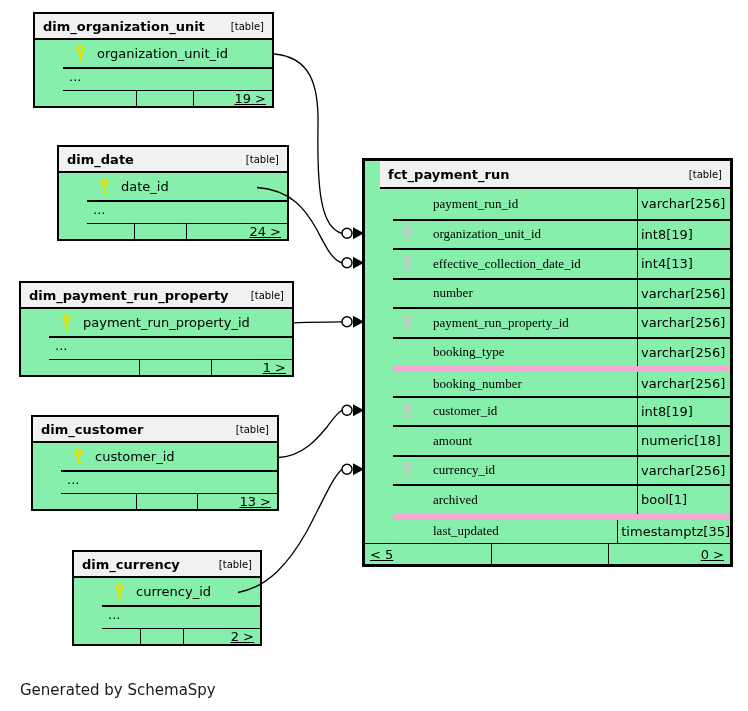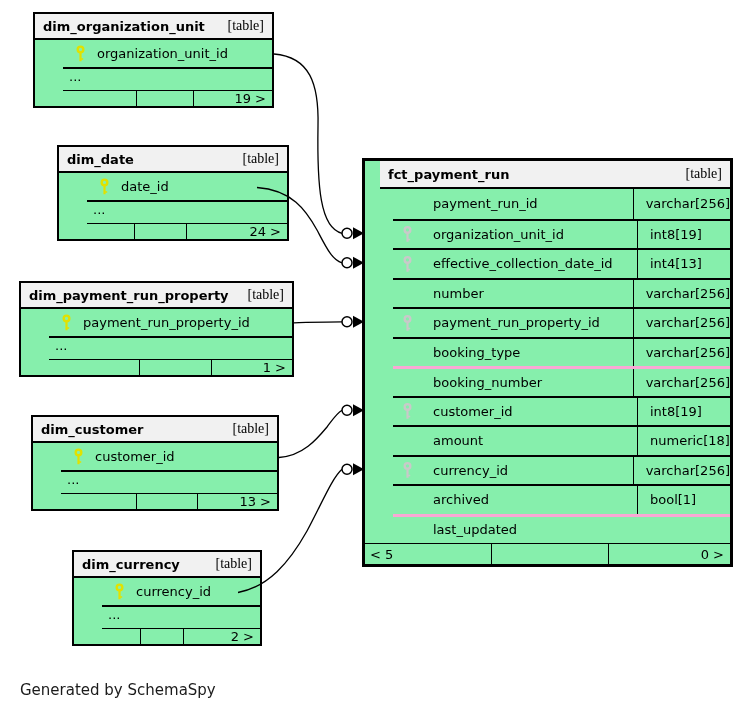--- a/index.html
+++ b/index.html
@@ -14,39 +14,39 @@
   }
   .node.fct{border-width:3px;}
   .thead{
     background:#f1f1f1;border-bottom:2px solid #000;
     display:flex;justify-content:space-between;align-items:center;
     padding:0 8px;box-sizing:border-box;
   }
   .dim .thead{height:26px;}
   .fct .thead{height:28px;margin-left:15px;}
   .tname{font-weight:bold;font-size:13px;white-space:nowrap;}
-  .tbadge{font-size:14px;white-space:nowrap;font-family:Liberation Serif, serif;}
+  .tbadge{font-size:10px;white-space:nowrap;}
   .row{display:flex;align-items:center;box-sizing:border-box;position:relative;margin-left:28px;}
   .colname,.coltype{font-size:13px;white-space:nowrap;}
   
   .dim .pkrow{height:29px;border-bottom:2px solid #000;}
   .dim .pkrow .key{margin-left:12px;}
   .dim .pkrow .colname{margin-left:11px;}
   .dim .dots{height:22px;border-bottom:1px solid #000;font-size:13px;padding-left:6px;align-items:flex-start;}
   .tfoot{display:flex;flex:1;box-sizing:border-box;}
-  .fcell{box-sizing:border-box;border-right:1px solid #000;display:flex;align-items:center;}
+  .fcell{box-sizing:border-box;border-right:1px solid #000;display:flex;align-items:center;text-decoration:underline;}
   .fcell.last{border-right:none;flex:1;justify-content:flex-end;padding-right:6px;font-size:13px;}
   .dim .tfoot{height:25px;}
   
   .fct .frow{height:29.5px;}
-  .fct .frow.bt1{border-top:3px solid #f9a8d4;justify-content:space-between;}
+  .fct .frow.bt1{border-top:6px solid #f9a8d4;justify-content:space-between;}
   .fct .frow.bt2{border-top:2px solid #000;}
   .fct .cell{box-sizing:border-box;height:100%;display:flex;align-items:center;}
-  .fct .cell.name{width:244px;padding-left:40px;position:relative;}
-  .fct .cell.type{flex:1;border-left:1px solid #000;padding-left:12px;}
+  .fct .cell.name{width:244px;padding-left:40px;position:relative;font-family:Liberation Serif, serif;}
+  .fct .cell.type{flex:1;border-left:1px solid #000;padding-left:3px;}
   .fct .cell.name .key{position:absolute;left:9px;top:50%;transform:translateY(-50%);}
   .fct .tfoot{height:21px;border-top:1px solid #000;flex:none;}
   .fct .fcell.c1{width:127px;padding-left:5px;font-size:13px;}
   .fct .fcell.c2{width:117px;}
   .key{width:11px;height:17px;display:inline-block;line-height:0;}
   .key svg{display:block;}
   .wires{position:absolute;left:0;top:0;z-index:3;pointer-events:none;}
   .wires path{fill:none;stroke:#000;stroke-width:1.3px;}
   .wires circle{fill:#fff;stroke:#000;stroke-width:1.5px;}
   .wires polygon{fill:#000;stroke:none;}
@@ -328,20 +328,23 @@
         <span class="colname">archived</span>
       </div>
     <div class="cell type">
         <span class="coltype">bool[1]</span>
       </div>
   </div>
   <div class="row frow bt1">
     <div class="cell name">
         <span class="colname">last_updated</span>
       </div>
+    <div class="cell type">
+        <span class="coltype">timestamptz[35]</span>
+      </div>
   </div>
 
   <div class="tfoot">
     <div class="fcell c1">
         <span>&lt; 5</span>
       </div>
     <div class="fcell c2"></div>
     <div class="fcell last">
         <span>0 &gt;</span>
       </div>

